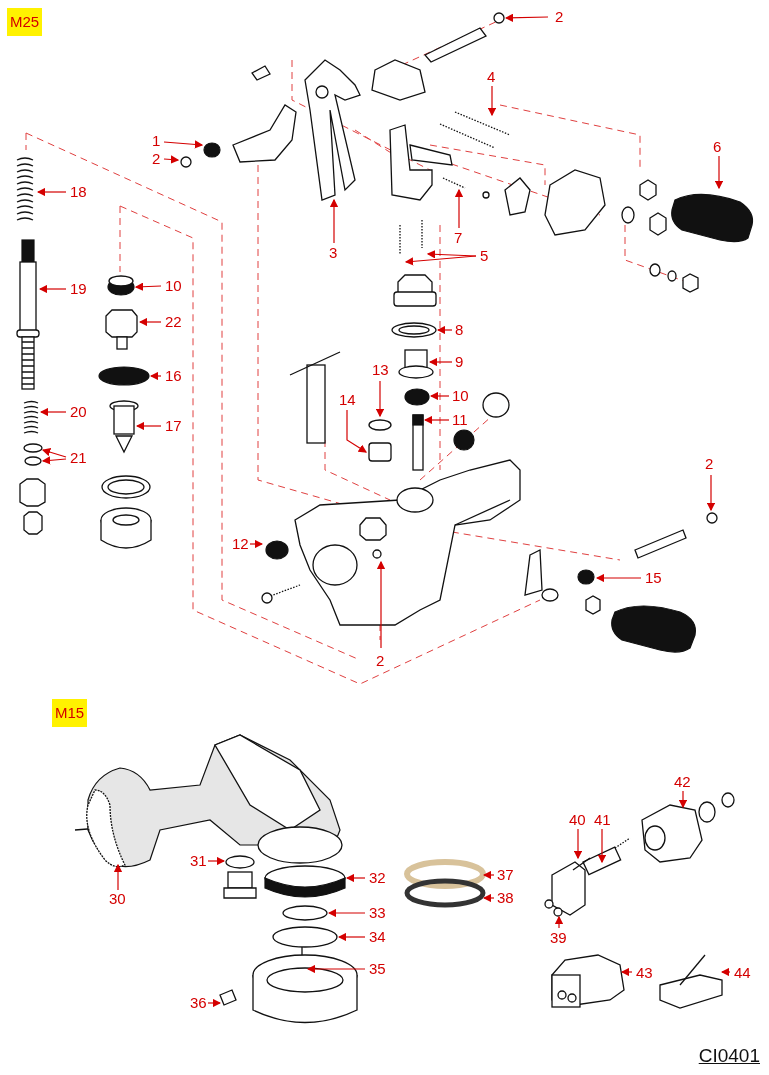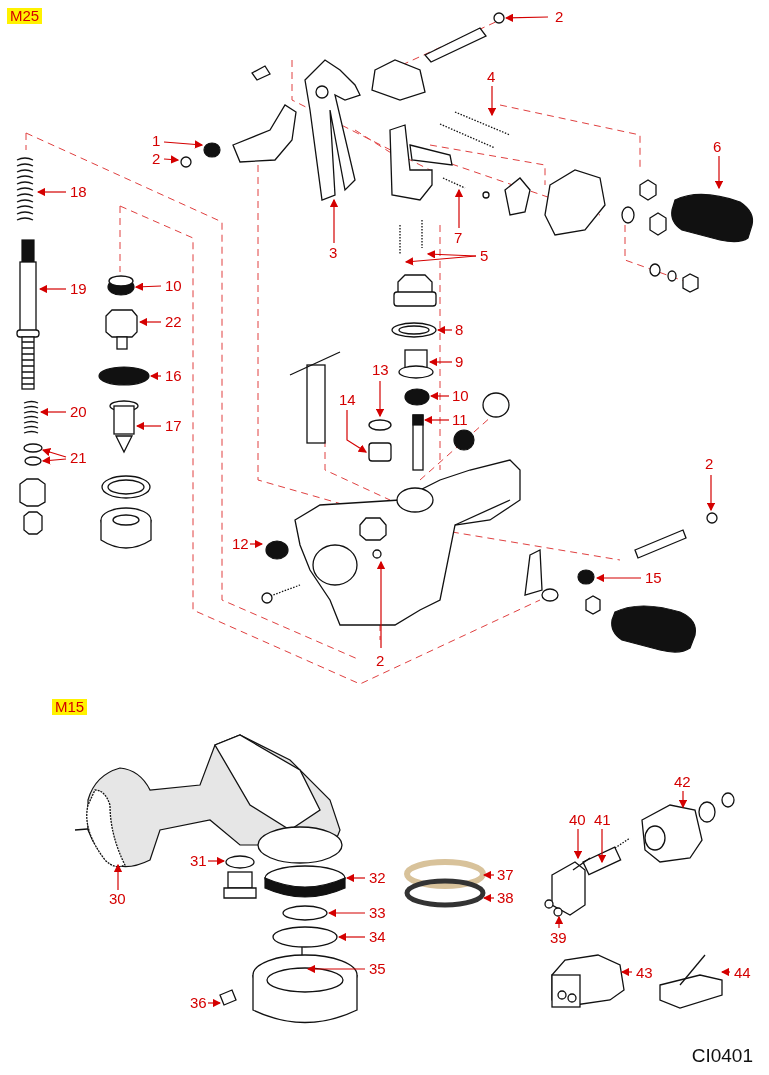--- a/index.html
+++ b/index.html
@@ -1,22 +1,22 @@
 <!DOCTYPE html>
 <html><head>
 <meta charset="utf-8">
 <style>
   html, body { margin: 0; padding: 0; background: #ffffff; }
   body { width: 769px; height: 1075px; position: relative; overflow: hidden;
          font-family: "Liberation Sans", sans-serif; }
   .sec-tag { position: absolute; background: #fff200; color: #d40000;
-             font-size: 15px; line-height: 16px; padding: 0 3px; }
+             font-size: 15px; line-height: 16px; padding: 6px 3px; }
   #tag-m25 { left: 7px; top: 8px; }
   #tag-m15 { left: 8px; top: 699px; margin-left: 44px; }
-  .doc-code { position: absolute; right: 16px; bottom: 8px; font-size: 19px; color: #111; }
+  .doc-code { position: absolute; right: 9px; bottom: 8px; font-size: 19px; color: #111; text-decoration: underline; }
   svg#diagram { position: absolute; left: 0; top: 0; }
   .callout-text { fill: #d40000; font-family: "Liberation Sans", sans-serif; font-size: 15px; }
   .leader { stroke: #d40000; stroke-width: 1.2; fill: none; }
   .dash { stroke: #e04040; stroke-width: 1; stroke-dasharray: 7 5; fill: none; }
   .part { stroke: #111; stroke-width: 1.3; fill: #fff; }
   .part-dark { stroke: #111; stroke-width: 1.2; fill: #111; }
   .part-grey { stroke: #111; stroke-width: 1.2; fill: #e6e6e6; }
 </style>
 </head>
 <body>

